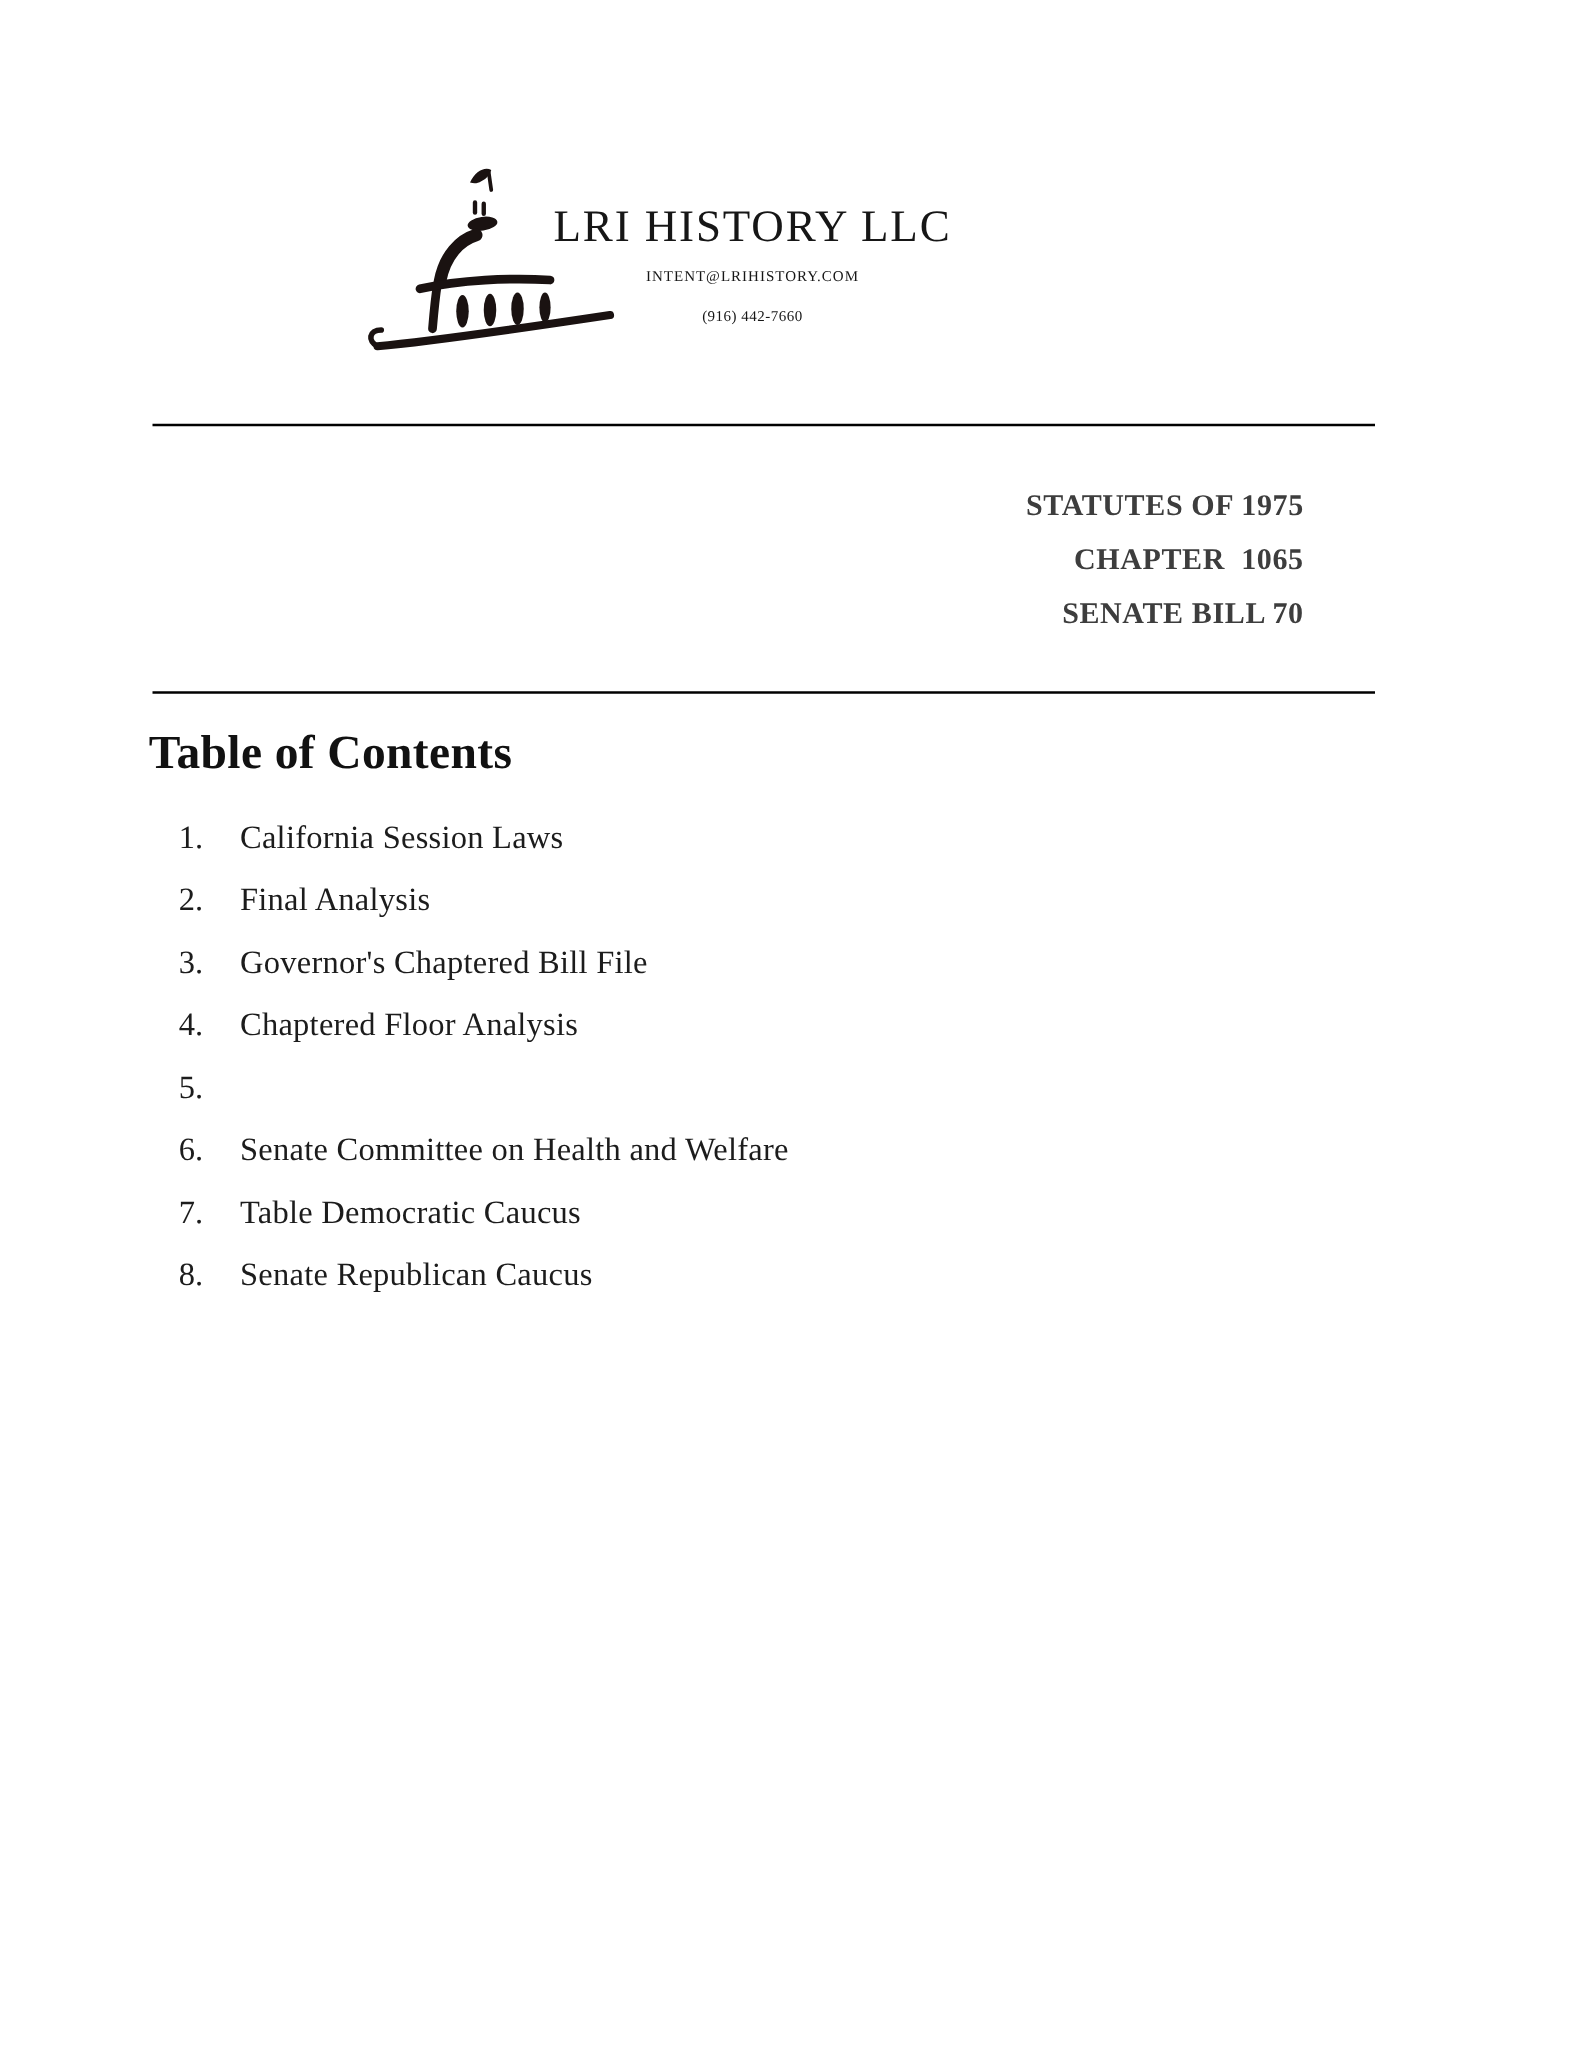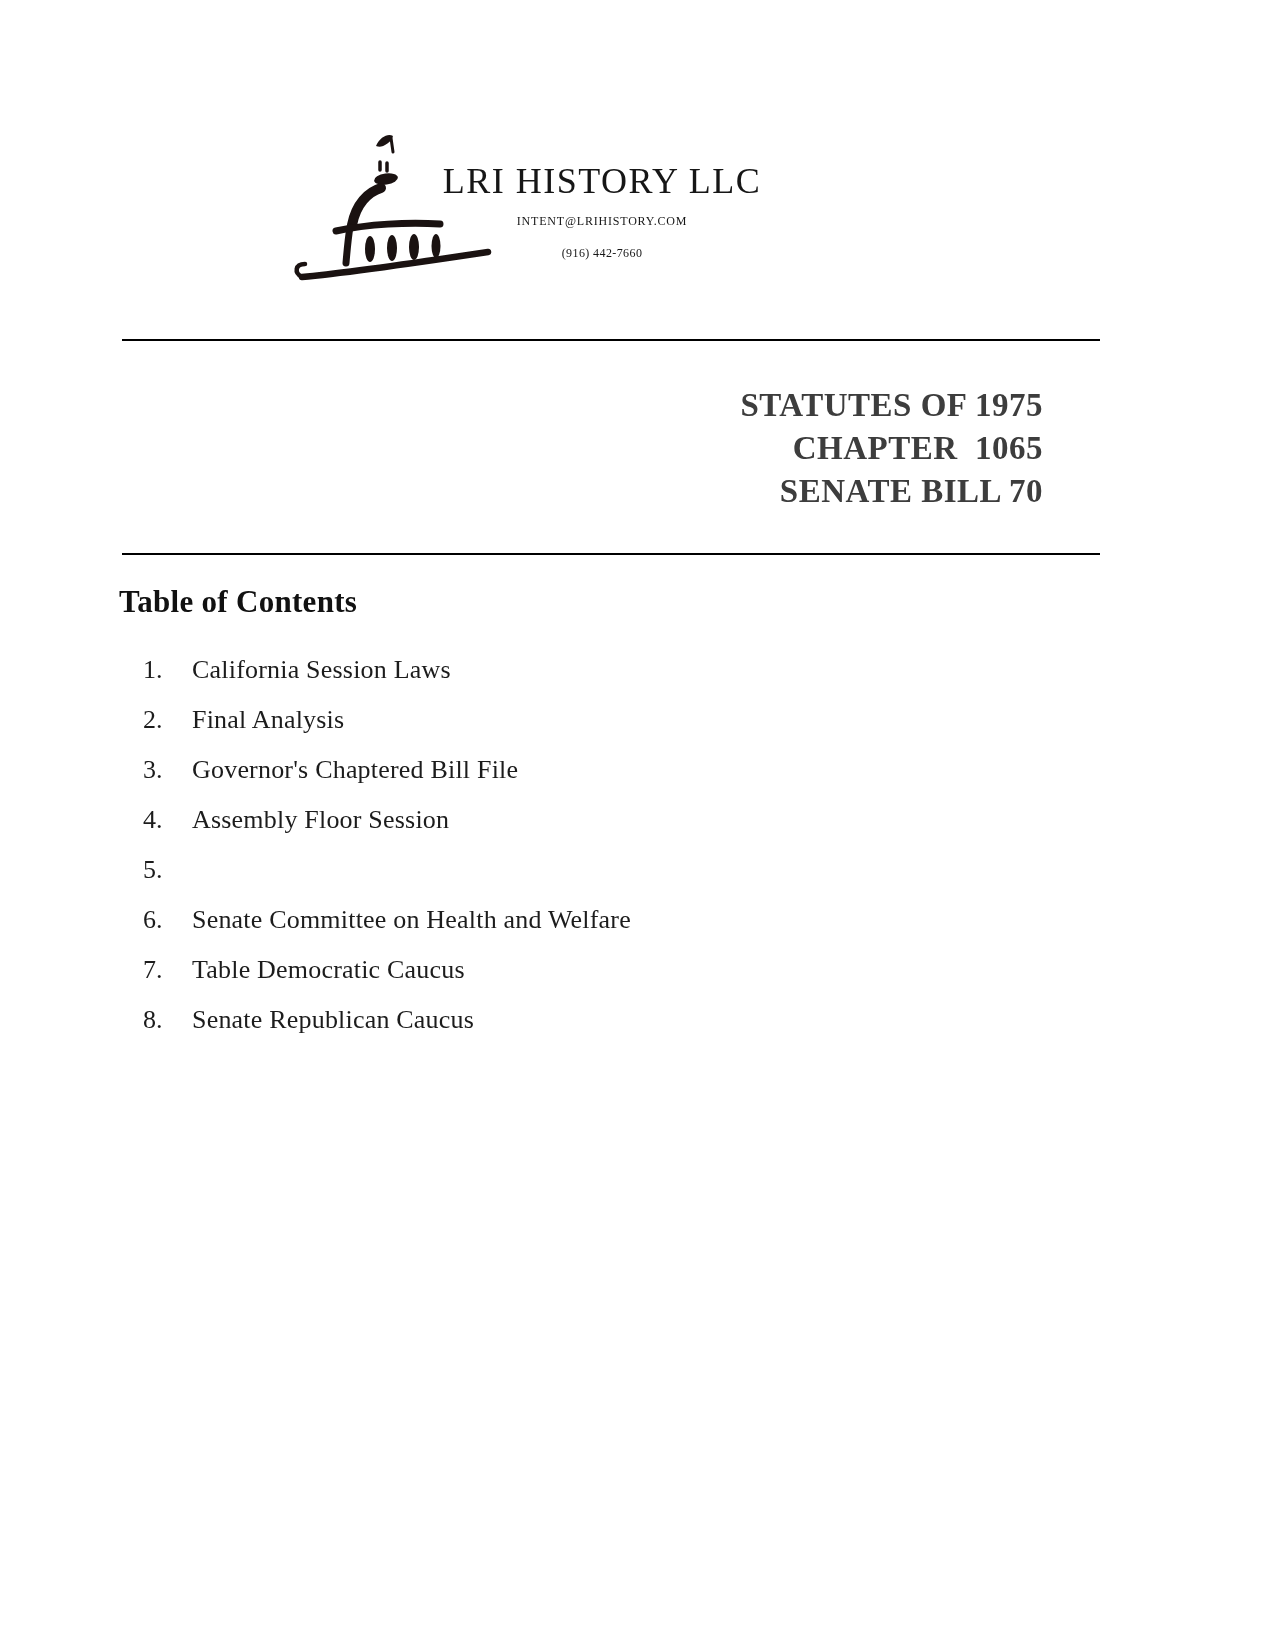--- a/index.html
+++ b/index.html
@@ -76,36 +76,36 @@
   .rule-1 { top: 339px; }
   .rule-2 { top: 553px; }
 
   
   .title-block {
     position: absolute;
     top: 384px;
     right: 233px;
     text-align: right;
     font-weight: bold;
-    font-size: 33px;
+    font-size: 24px;
     color: #3d3d3d;
   }
   .title-line {
     line-height: 43px;
     letter-spacing: 0.5px;
     white-space: pre;
   }
 
   
   .toc-heading {
     position: absolute;
     left: 119px;
     top: 583px;
     margin: 0;
-    font-size: 31px;
+    font-size: 38px;
     line-height: 38px;
     font-weight: bold;
     letter-spacing: 0.3px;
     color: #111111;
   }
   .toc-list {
     position: absolute;
     left: 143px;
     top: 645px;
     font-size: 26px;
@@ -185,21 +185,21 @@
     <div class="toc-row">
       <span class="toc-num">2.</span>
       <span class="toc-label">Final Analysis</span>
     </div>
     <div class="toc-row">
       <span class="toc-num">3.</span>
       <span class="toc-label">Governor's Chaptered Bill File</span>
     </div>
     <div class="toc-row">
       <span class="toc-num">4.</span>
-      <span class="toc-label">Assembly Floor Session</span>
+      <span class="toc-label">Chaptered Floor Analysis</span>
     </div>
     <div class="toc-row">
       <span class="toc-num">5.</span>
     </div>
     <div class="toc-row">
       <span class="toc-num">6.</span>
       <span class="toc-label">Senate Committee on Health and Welfare</span>
     </div>
     <div class="toc-row">
       <span class="toc-num">7.</span>

